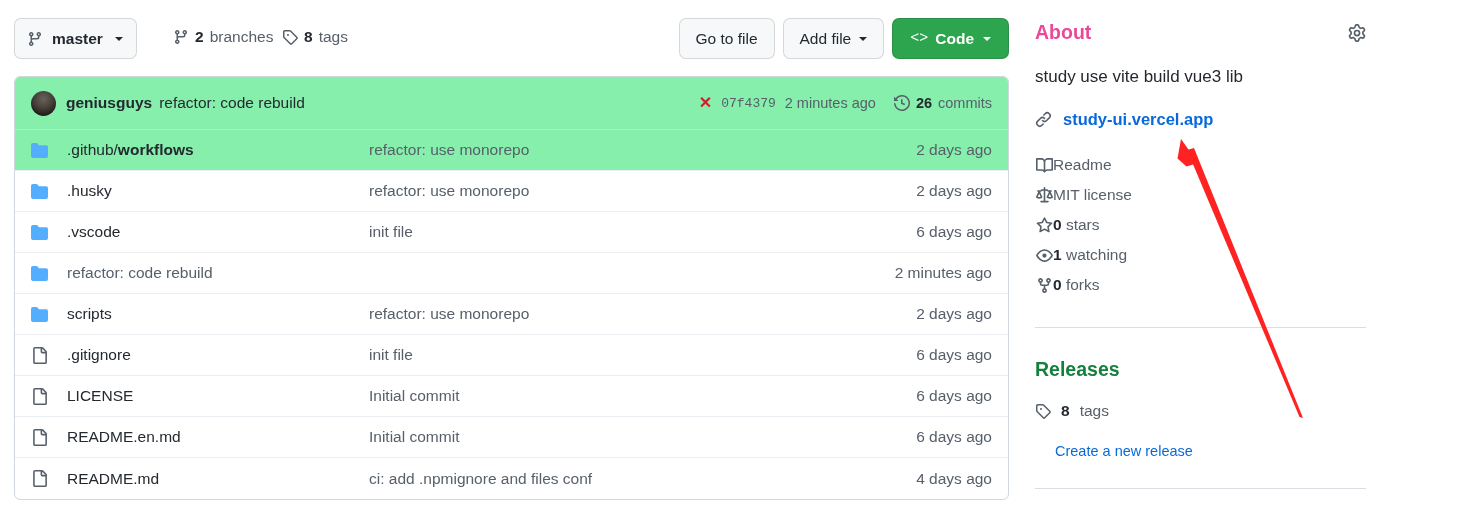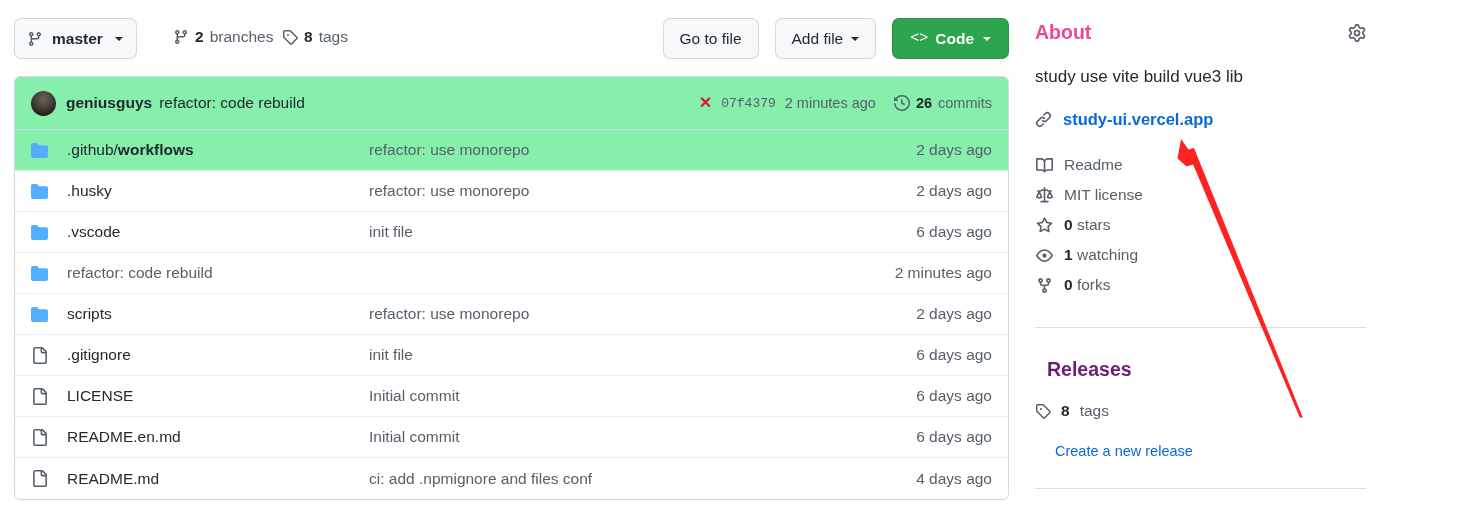--- a/index.html
+++ b/index.html
@@ -40,21 +40,21 @@
   }
   .meta-link {
     position: absolute; top: 10px;
     display: flex; align-items: center; gap: 6px;
     font-size: 15.5px; color: #57606a; cursor: pointer;
   }
   .meta-link b { color: #24292f; font-weight: 700; }
   .meta-branches { left: 159px; }
   .meta-tags { left: 268px; }
 
-  .btn-group { position: absolute; right: 0; top: 0; display: flex; gap: 16px; }
+  .btn-group { position: absolute; right: 0; top: 0; display: flex; gap: 8px; }
   .btn {
     height: 41px; padding: 0 16px;
     display: flex; align-items: center; gap: 7px;
     border: 1px solid rgba(27,31,36,0.15);
     border-radius: 7px; background: #f6f8fa;
     font-size: 15.5px; color: #24292f; cursor: pointer;
     white-space: nowrap;
   }
   .btn .caret-dark {
     width: 0; height: 0; margin-left: 1px;
@@ -138,33 +138,33 @@
   .about-link {
     position: absolute; left: 0; top: 110px;
     display: flex; align-items: center; gap: 11px;
   }
   .about-link a {
     font-size: 16.5px; font-weight: 700; color: #0969da;
     text-decoration: none; cursor: pointer;
   }
   .meta-list { position: absolute; left: 0; top: 150px; width: 331px; }
   .meta-item {
-    display: flex; align-items: center; gap: 11px;
+    display: flex; align-items: center; 
     height: 30px; font-size: 15.5px; color: #57606a; cursor: pointer;
   }
   .meta-item b { color: #24292f; font-weight: 700; }
   .meta-item .ico { width: 18px; display: flex; justify-content: center; flex: 0 0 auto; }
 
   .divider { position: absolute; left: 0; width: 331px; height: 1px; background: #d8dee4; }
   .div-1 { top: 327px; }
   .div-2 { top: 488px; }
 
   .releases-title {
     position: absolute; left: 0; top: 358px;
-    font-size: 19.5px; font-weight: 700; color: #701a75; margin-left: 12px;
+    font-size: 19.5px; font-weight: 700; color: #15803d;
   }
   .releases-tags {
     position: absolute; left: 0; top: 402px;
     display: flex; align-items: center; gap: 10px;
     font-size: 15.5px; color: #57606a; cursor: pointer;
   }
   .releases-tags b { color: #24292f; font-weight: 700; }
   .new-release {
     position: absolute; left: 0; top: 443px;
     font-size: 14.5px; color: #0969da; text-decoration: none; cursor: pointer; margin-left: 20px;

